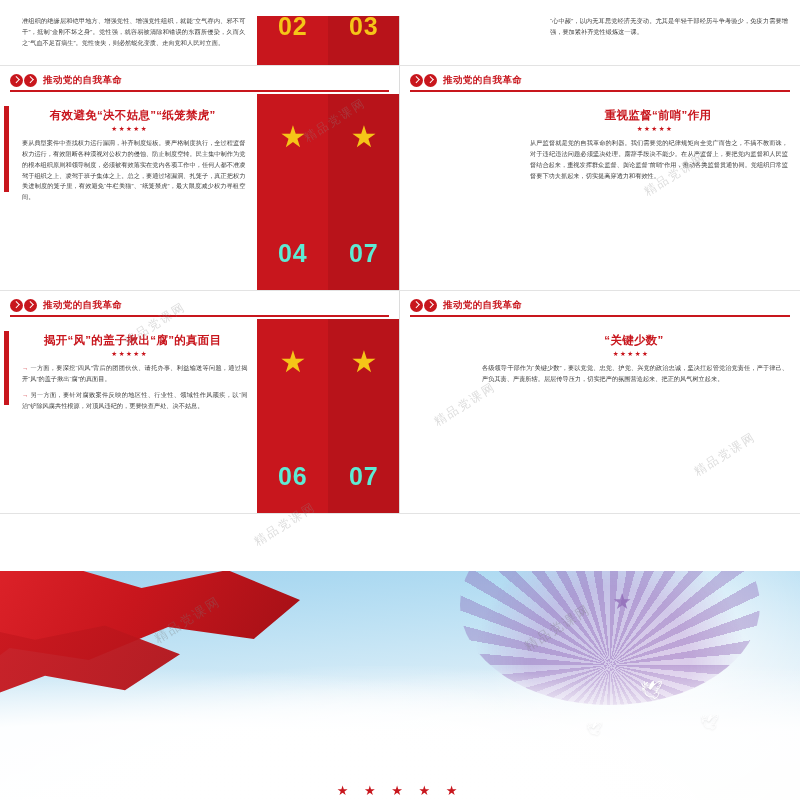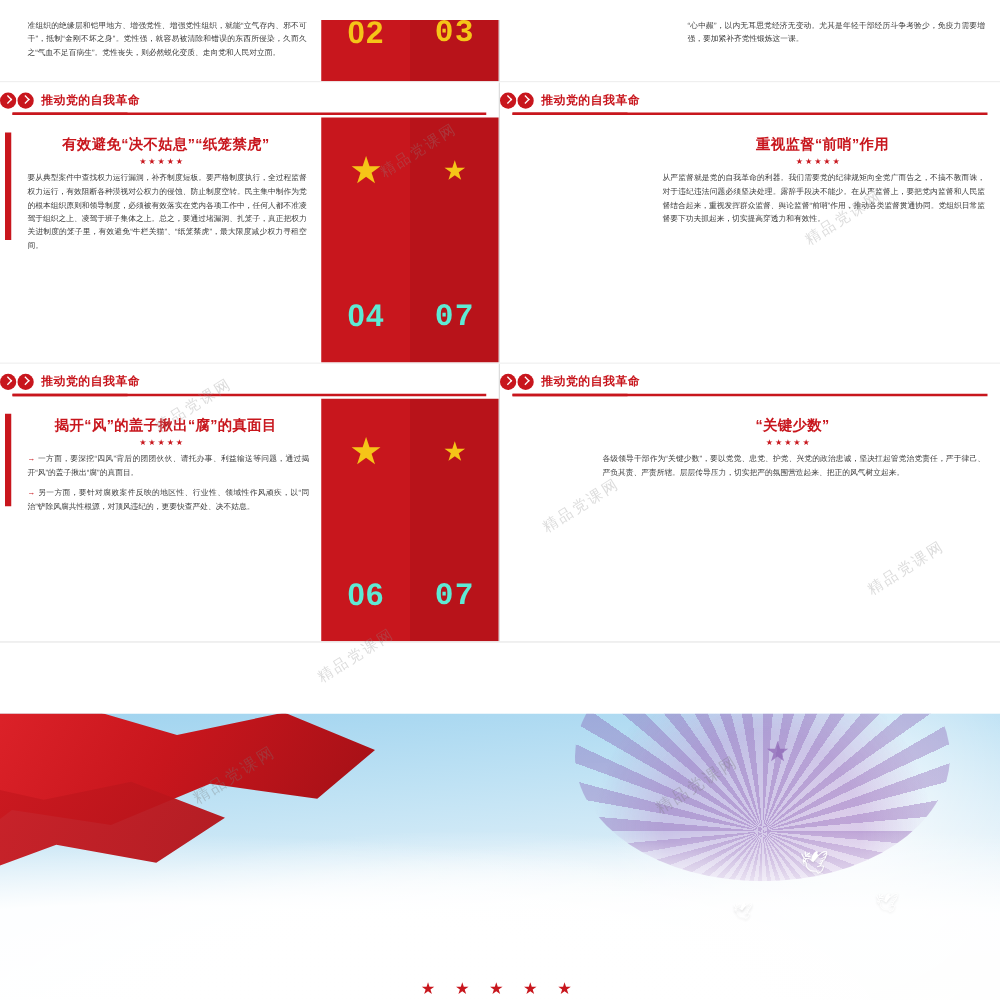--- a/index.html
+++ b/index.html
@@ -15,21 +15,21 @@
   .slide-row { position: relative; width: 800px; height: 155px; background: #fff; border-bottom: 1px solid #e3e3e3; }
   .slide-row.r0 { height: 50px; }
   .slide {
     position: absolute; top: 0; height: 100%; width: 400px;
     background: #fff; overflow: hidden;
   }
   .slide.left { left: 0; border-right: 1px solid #dcdcdc; }
   .slide.right { left: 400px; }
 
   
-  .slide-header { position: relative; height: 28px; display: flex; align-items: center; }
+  .slide-header { position: relative; height: 28px; padding-left: 10px; display: flex; align-items: center; }
   .chev-wrap { display: flex; align-items: center; gap: 1px; margin-right: 6px; }
   .chev { width: 13px; height: 13px; border-radius: 50%; background: #c8161d; position: relative; }
   .chev::after {
     content: ""; position: absolute; left: 4px; top: 3.2px;
     width: 3.5px; height: 3.5px; border-top: 1.6px solid #fff; border-right: 1.6px solid #fff;
     transform: rotate(45deg);
   }
   .slide-title { font-size: 9.5px; color: #c8161d; font-weight: bold; letter-spacing: .4px; }
   .hdr-rule { position: absolute; left: 10px; right: 10px; bottom: 2px; height: 2px; background: #c8161d; }
   .hdr-rule::after { content: ""; position: absolute; left: 0; top: 0; width: 92px; height: 2px; background: #c8161d; }
@@ -51,21 +51,21 @@
     font-size: 6.2px; line-height: 1.75; color: #3b3b3b; text-align: justify;
     margin-left: 10px; margin-right: 2px;
   }
   .bullets { margin-left: 10px; }
   .bullets li { list-style: none; font-size: 6.2px; line-height: 1.75; color: #3b3b3b; text-align: justify; margin-bottom: 5px; }
   .bullets li span.mk { color: #c8161d; font-weight: bold; margin-right: 2px; }
 
   
   .numblock { position: absolute; top: 0; width: 71px; height: 100%; background: #c8161d; color: #fff; }
   .numblock.a { left: 0; }
-  .numblock.b { left: 71px; background: #b8131a; font-family: Liberation Mono, monospace; }
+  .numblock.b { left: 71px; background: #b8131a; }
   .numblock .star { position: absolute; left: 50%; transform: translateX(-50%); top: 28px; font-size: 30px; color: #f5c518; line-height: 1; }
   .numblock .num { position: absolute; left: 0; right: 0; bottom: 22px; text-align: center; font-size: 25px; font-weight: bold; color: #5eead4; letter-spacing: 1px; }
   .numblock.plain .num { bottom: auto; top: 6px; color: #f5c518; }
 
   
   .r0 .slide { overflow: hidden; }
   .r0 .para { margin-top: 0; }
   .r0 .numblock .num { bottom: auto; top: -4px; }
 
   

